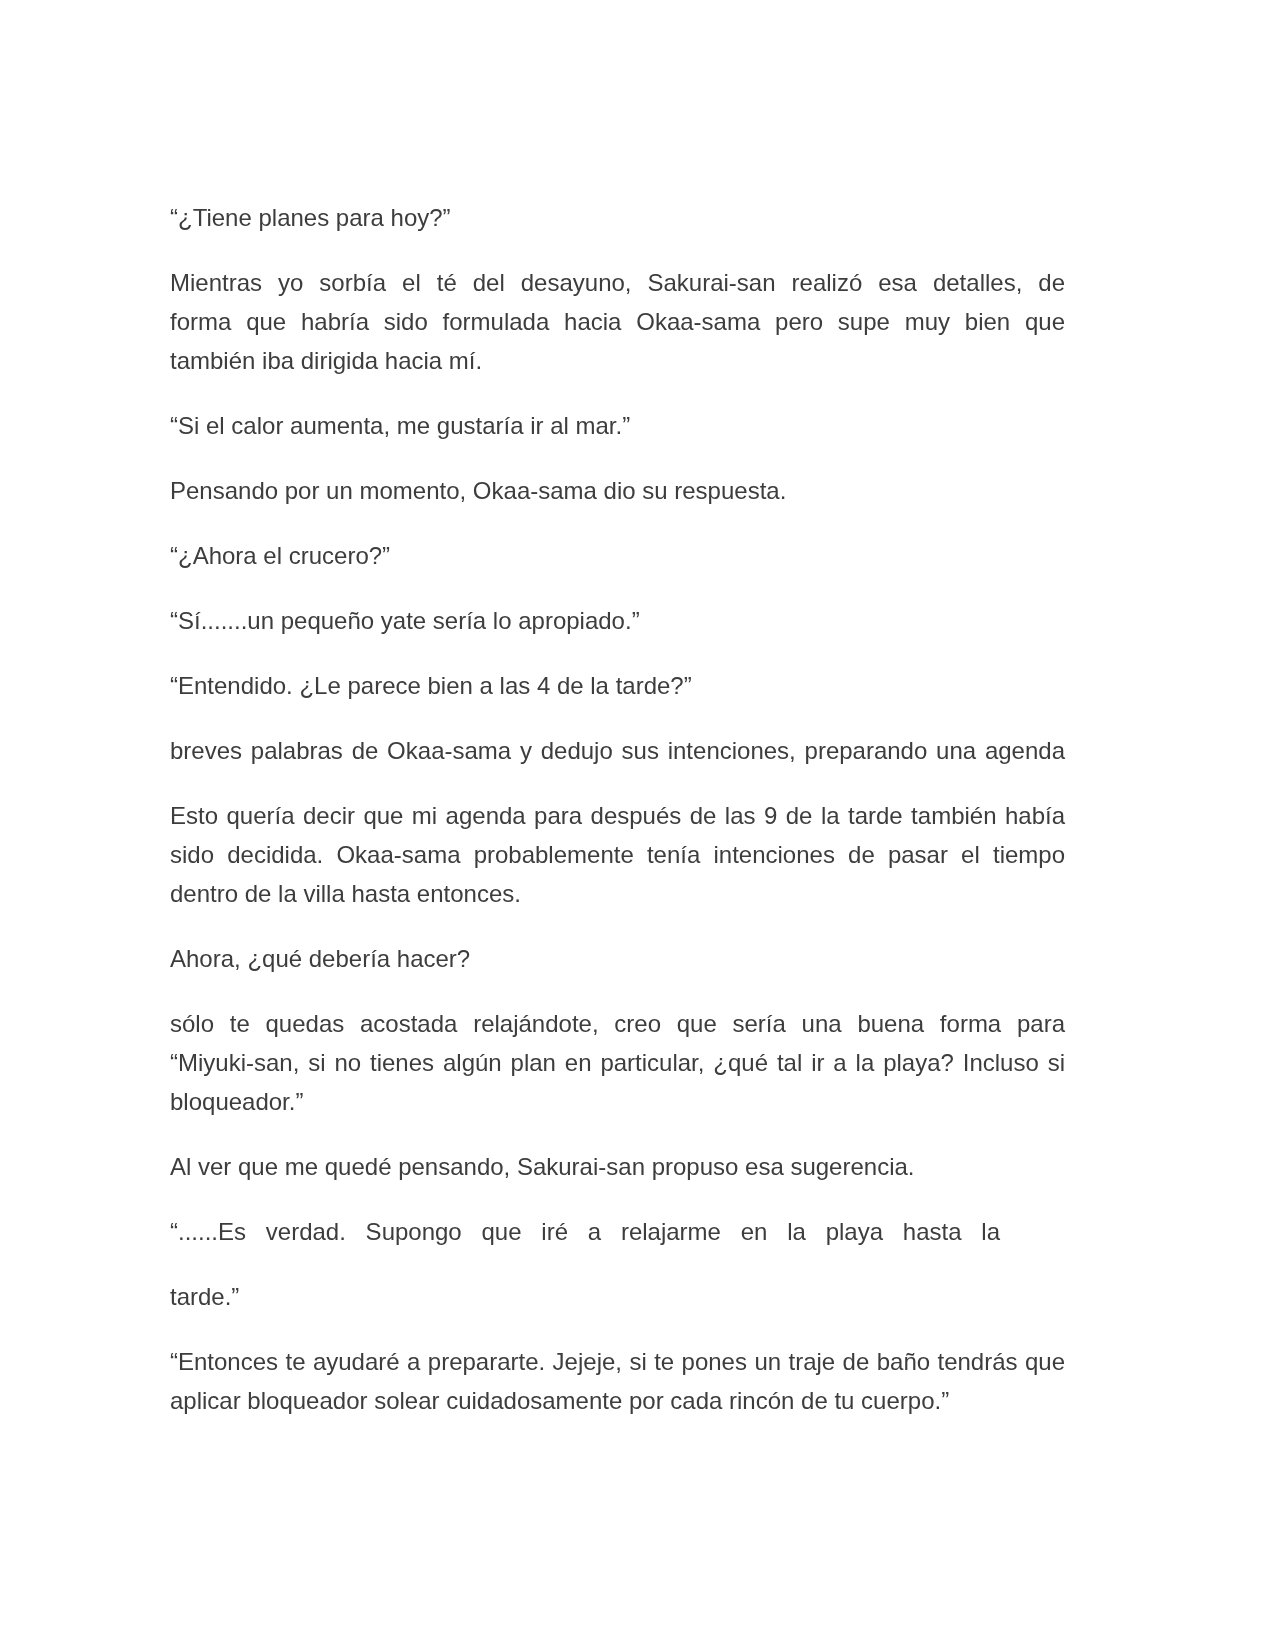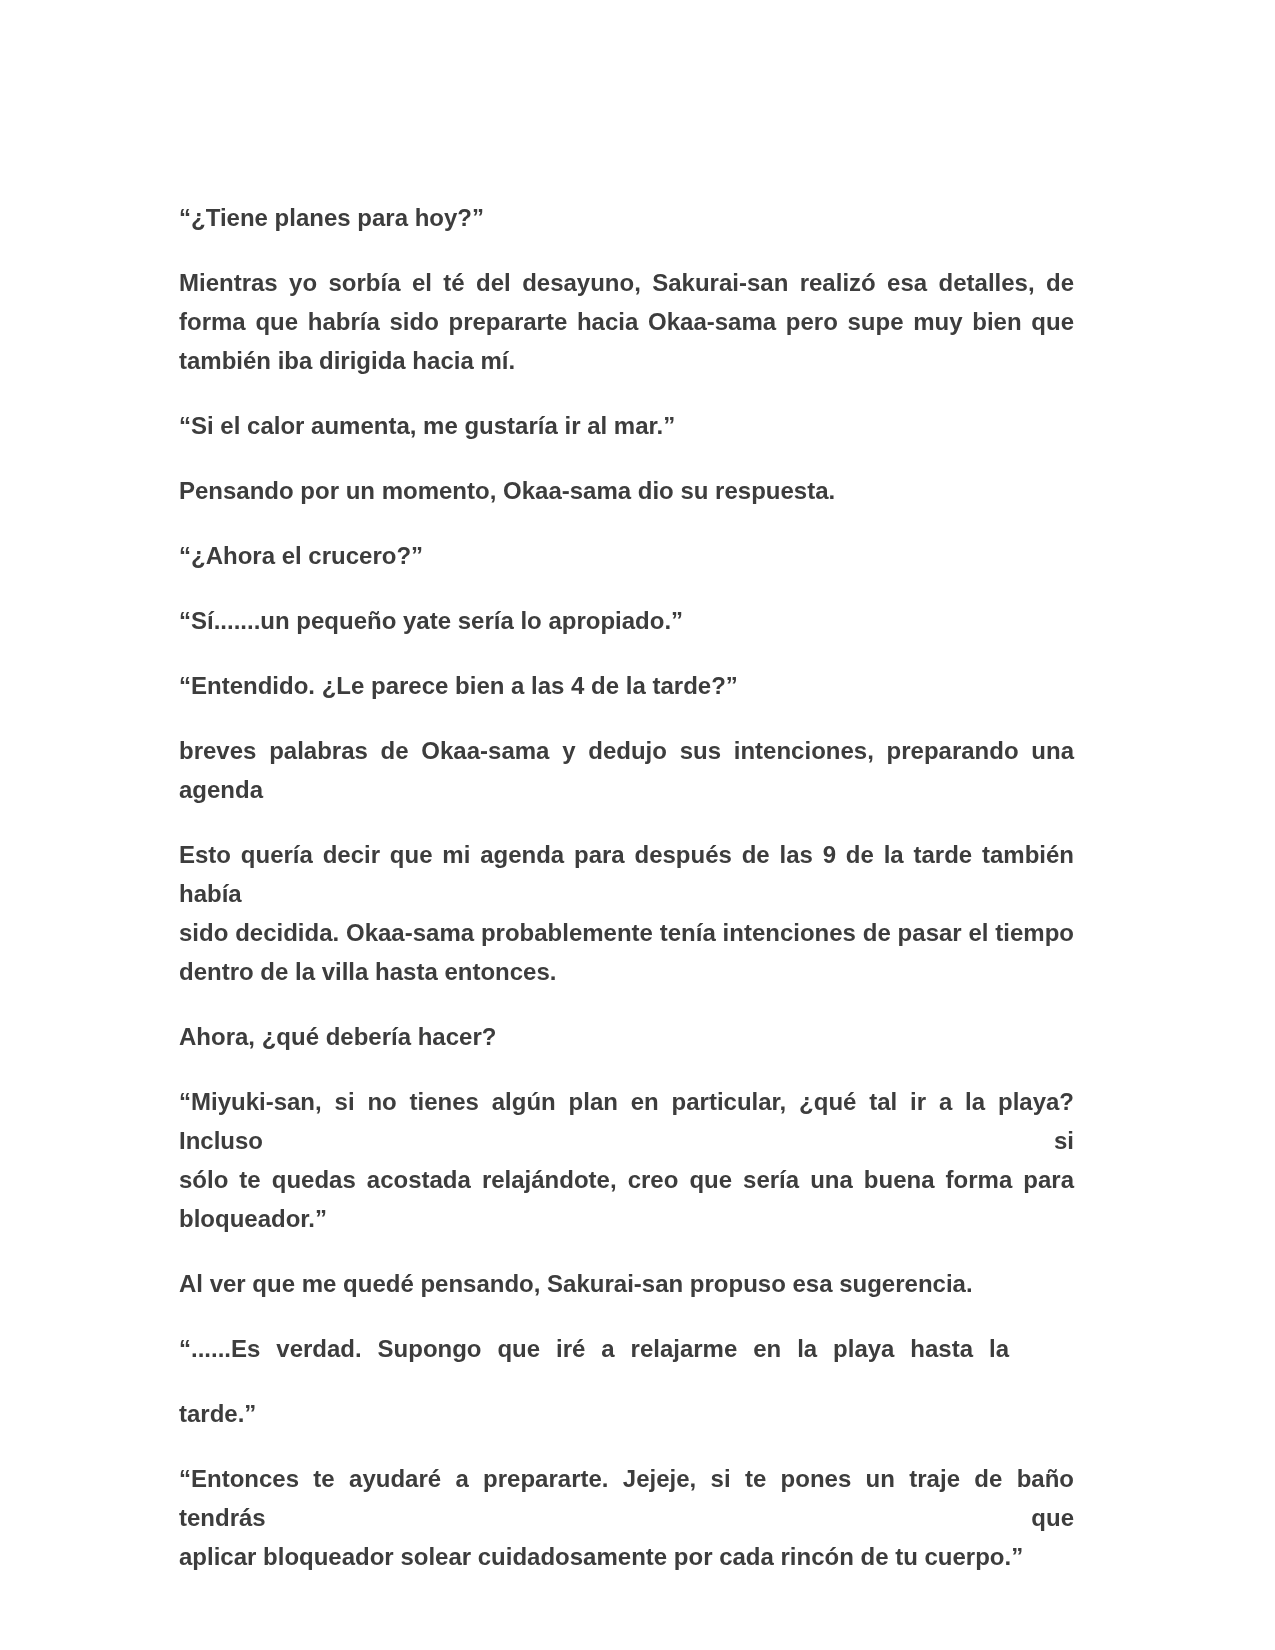--- a/index.html
+++ b/index.html
@@ -17,27 +17,27 @@
   .page {
     position: absolute;
     left: 0;
     top: 0;
     width: 1275px;
     height: 1650px;
     background: #ffffff;
   }
   .text-block {
     position: absolute;
-    left: 179px;
+    left: 170px;
     top: 198px;
     width: 895px;
     color: #3d3d3d;
     font-size: 24px;
     line-height: 39px;
-    font-weight: 700;
+    font-weight: 400;
   }
   .paragraph {
     margin: 0 0 26px 0;
   }
   .paragraph.p-narrow {
     width: 830px;
   }
   .line {
     text-align: left;
     white-space: normal;
@@ -52,21 +52,21 @@
 </head>
 <body>
 
 <div class="page">
   <div class="text-block" style="color: rgb(61, 61, 61);">
       <div class="paragraph">
         <div class="line">“¿Tiene planes para hoy?”</div>
       </div>
       <div class="paragraph">
         <div class="line fill">Mientras yo sorbía el té del desayuno, Sakurai-san realizó esa detalles, de</div>
-        <div class="line fill">forma que habría sido prepararte hacia Okaa-sama pero supe muy bien que</div>
+        <div class="line fill">forma que habría sido formulada hacia Okaa-sama pero supe muy bien que</div>
         <div class="line">también iba dirigida hacia mí.</div>
       </div>
       <div class="paragraph">
         <div class="line">“Si el calor aumenta, me gustaría ir al mar.”</div>
       </div>
       <div class="paragraph">
         <div class="line">Pensando por un momento, Okaa-sama dio su respuesta.</div>
       </div>
       <div class="paragraph">
         <div class="line">“¿Ahora el crucero?”</div>
@@ -82,22 +82,22 @@
       </div>
       <div class="paragraph">
         <div class="line fill">Esto quería decir que mi agenda para después de las 9 de la tarde también había</div>
         <div class="line fill">sido decidida. Okaa-sama probablemente tenía intenciones de pasar el tiempo</div>
         <div class="line">dentro de la villa hasta entonces.</div>
       </div>
       <div class="paragraph">
         <div class="line">Ahora, ¿qué debería hacer?</div>
       </div>
       <div class="paragraph">
+        <div class="line fill">sólo te quedas acostada relajándote, creo que sería una buena forma para</div>
         <div class="line fill">“Miyuki-san, si no tienes algún plan en particular, ¿qué tal ir a la playa? Incluso si</div>
-        <div class="line fill">sólo te quedas acostada relajándote, creo que sería una buena forma para</div>
         <div class="line">bloqueador.”</div>
       </div>
       <div class="paragraph">
         <div class="line">Al ver que me quedé pensando, Sakurai-san propuso esa sugerencia.</div>
       </div>
       <div class="paragraph p-narrow">
         <div class="line fill">“......Es verdad. Supongo que iré a relajarme en la playa hasta la</div>
       </div>
       <div class="paragraph">
         <div class="line">tarde.”</div>

